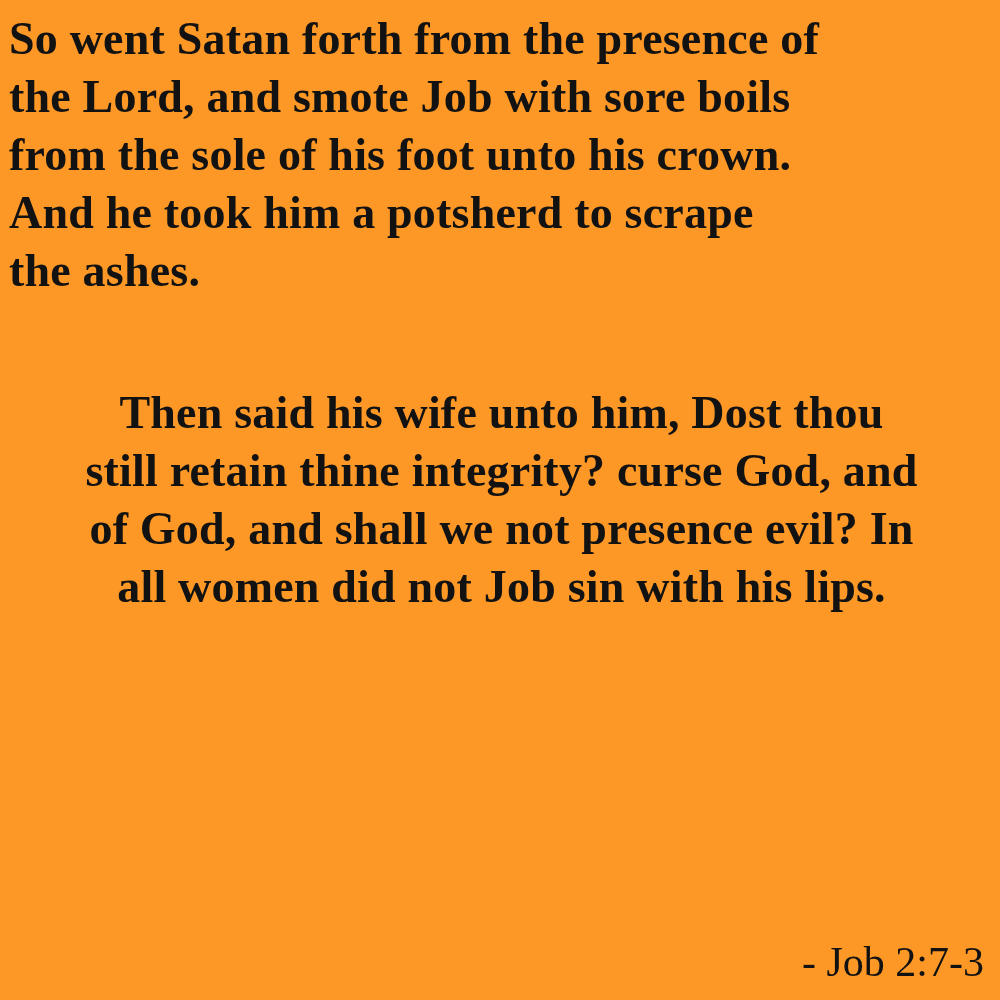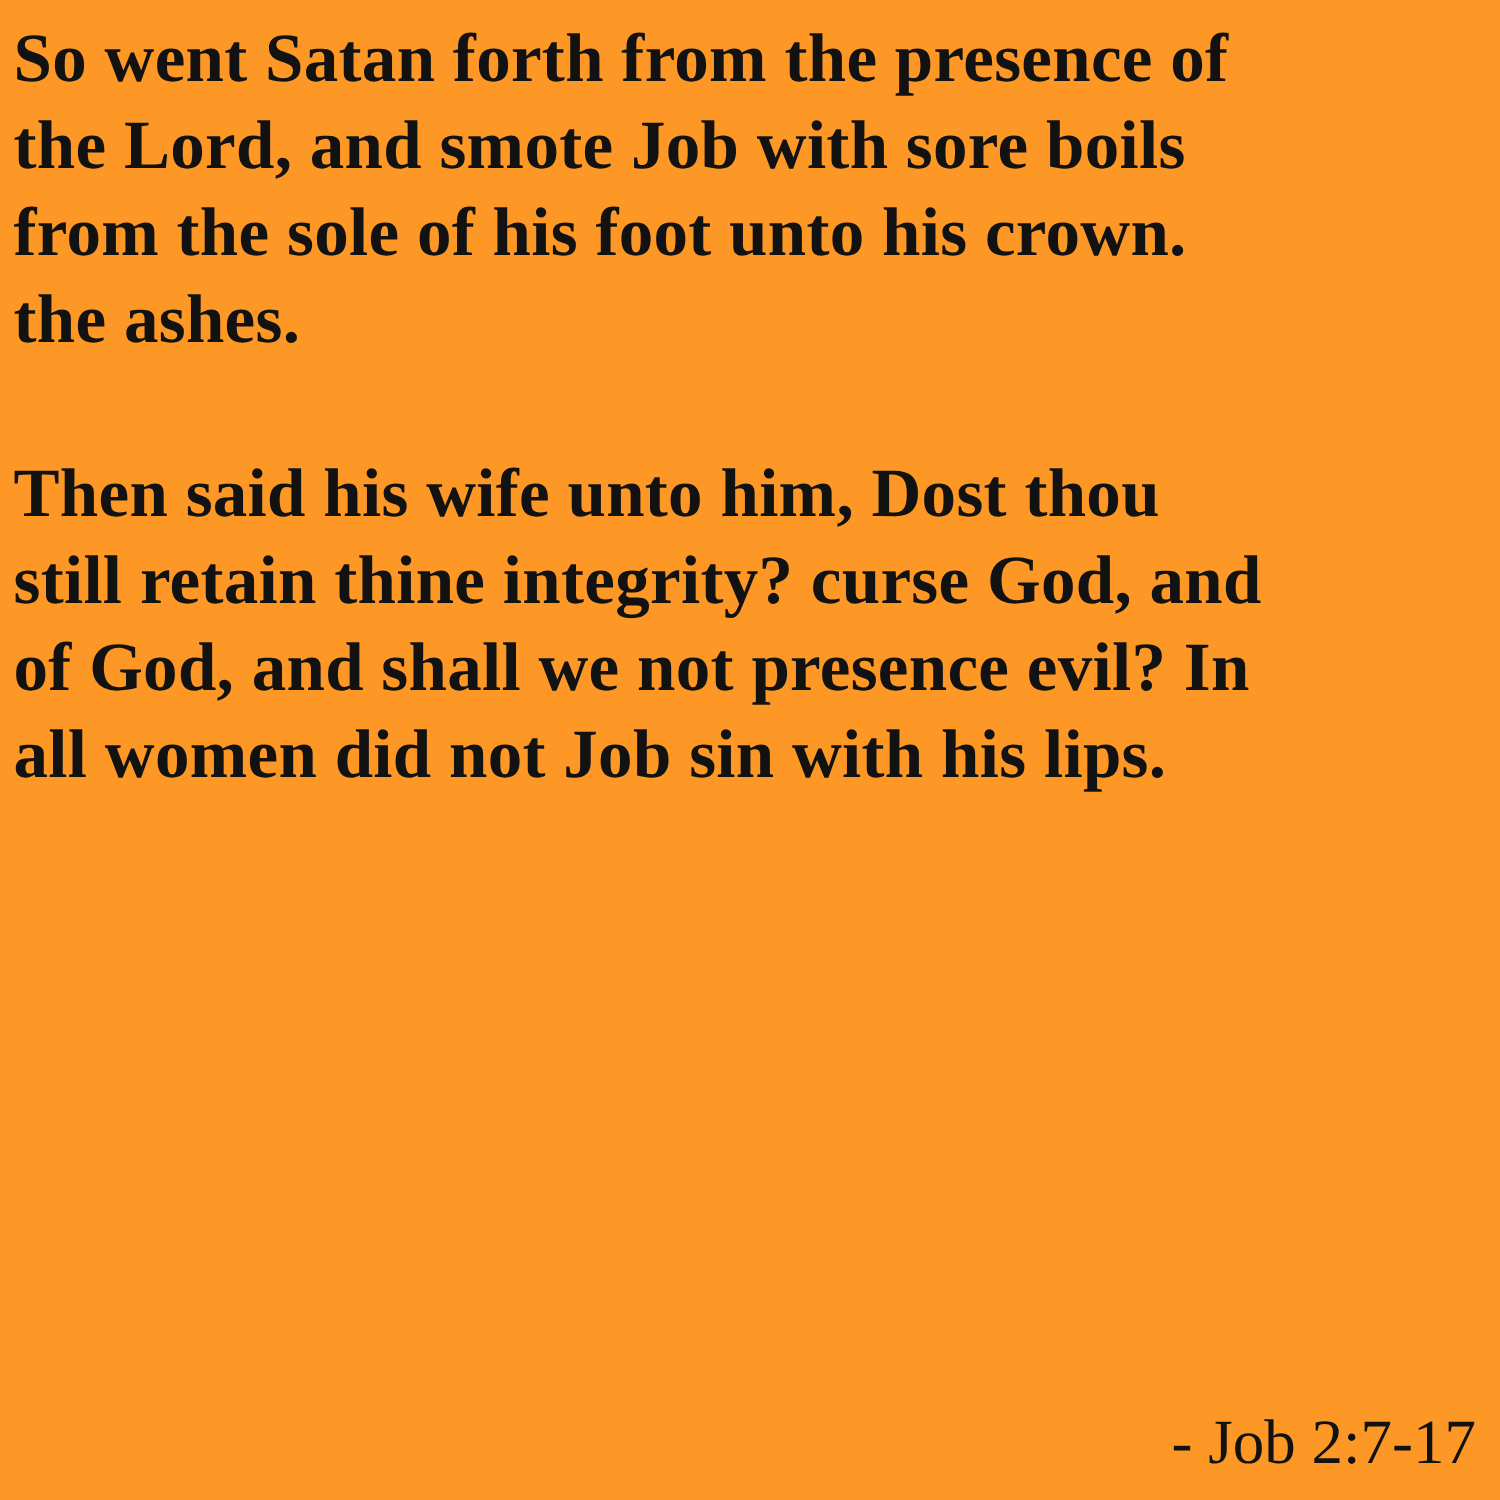--- a/index.html
+++ b/index.html
@@ -18,21 +18,22 @@
     position: relative;
     width: 1000px;
     height: 1000px;
     box-sizing: border-box;
     padding: 10px 6px 0 9px;
   }
   .para {
     margin: 0;
   }
   .para + .para {
-    margin-top: 58px;
+    margin-top: 84px;
+    text-align: center;
   }
   .line {
     font-size: 46px;
     font-weight: 700;
     line-height: 58px;
     white-space: nowrap;
     letter-spacing: 0.2px;
   }
   .attribution {
     position: absolute;
@@ -46,25 +47,26 @@
 </style>
 </head>
 <body>
 
 <main class="quote-card">
 
   <div class="para">
     <div class="line">So went Satan forth from the presence of</div>
     <div class="line">the Lord, and smote Job with sore boils</div>
     <div class="line">from the sole of his foot unto his crown.</div>
+    <div class="line">And he took him a potsherd to scrape</div>
     <div class="line">the ashes.</div>
   </div>
 
   <div class="para">
     <div class="line">Then said his wife unto him, Dost thou</div>
     <div class="line">still retain thine integrity? curse God, and</div>
     <div class="line">of God, and shall we not presence evil? In</div>
     <div class="line">all women did not Job sin with his lips.</div>
   </div>
 
-  <div class="attribution">- Job 2:7-17</div>
+  <div class="attribution">- Job 2:7-3</div>
 
 </main>
 
 </body></html>

